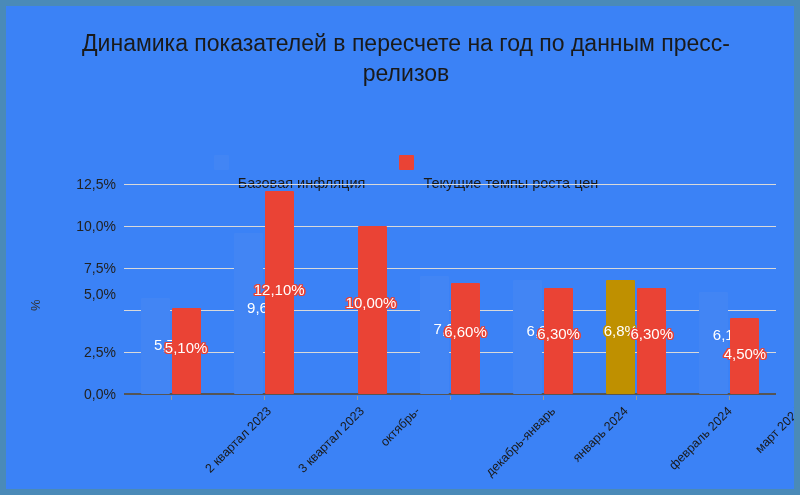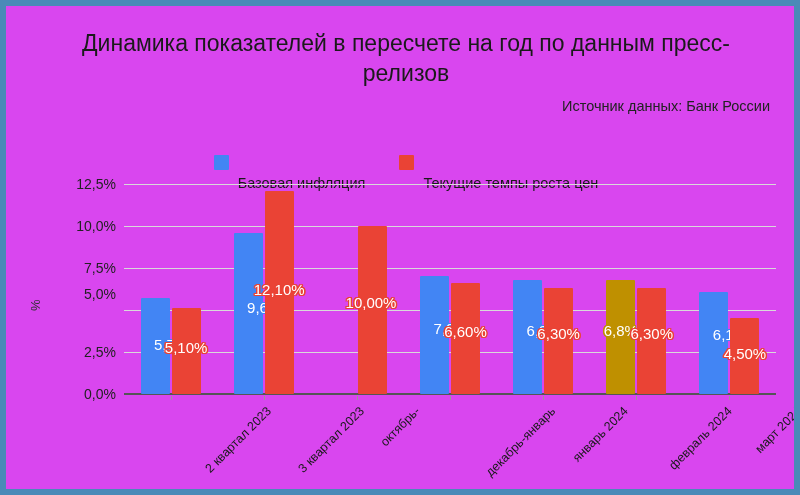--- a/index.html
+++ b/index.html
@@ -7,21 +7,21 @@
     padding: 0;
     background: #ffffff;
   }
   body {
     font-family: "Liberation Sans", sans-serif;
   }
   #screenshot {
     position: relative;
     width: 800px;
     height: 495px;
-    background: #d946ef;
+    background: #3b82f6;
     border: 6px solid #4a8ab8;
     box-sizing: border-box;
     overflow: hidden;
   }
   .chart-title {
     position: absolute;
     left: 40px;
     top: 22px;
     width: 720px;
     text-align: center;
@@ -171,21 +171,20 @@
     top: 390px;
   }
 </style>
 </head>
 <body>
 
 <div id="screenshot">
 
   <div class="chart-title">Динамика показателей в пересчете на год по данным пресс-релизов</div>
 
-  <div class="source-note">Источник данных: Банк России</div>
 
   <div class="legend">
     <div class="legend-item">
       <span class="legend-swatch" style="background:#4285f4"></span>
       <span class="legend-label">Базовая инфляция</span>
     </div>
     <div class="legend-item">
       <span class="legend-swatch" style="background:#ea4335"></span>
       <span class="legend-label">Текущие темпы роста цен</span>
     </div>

